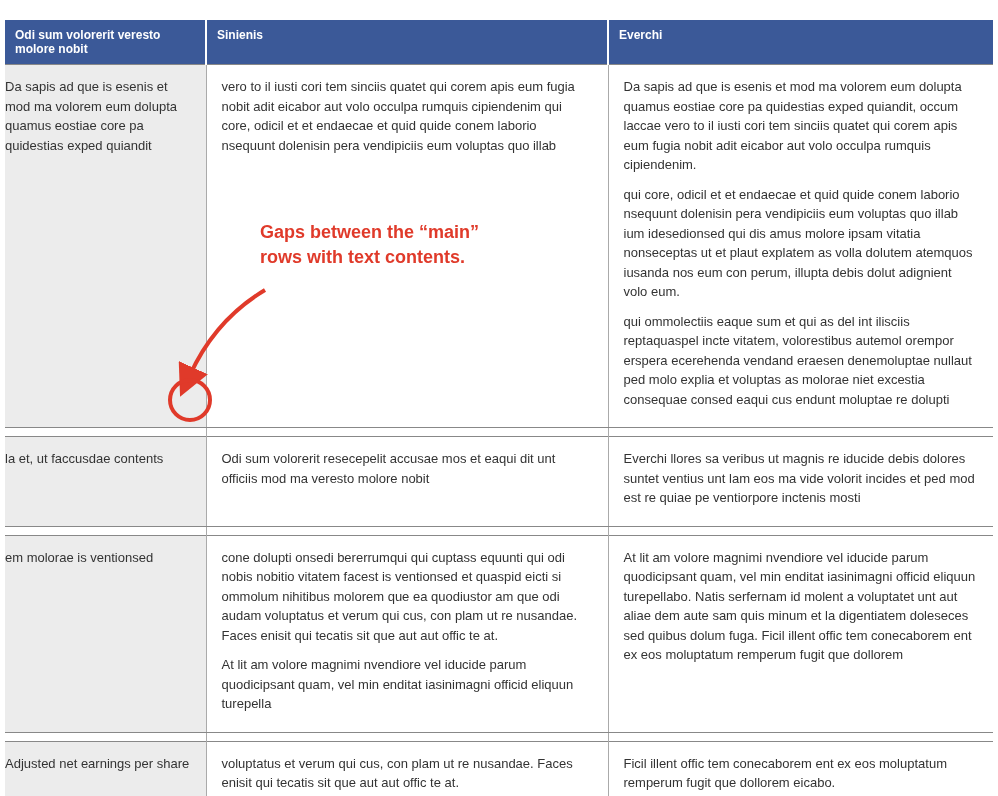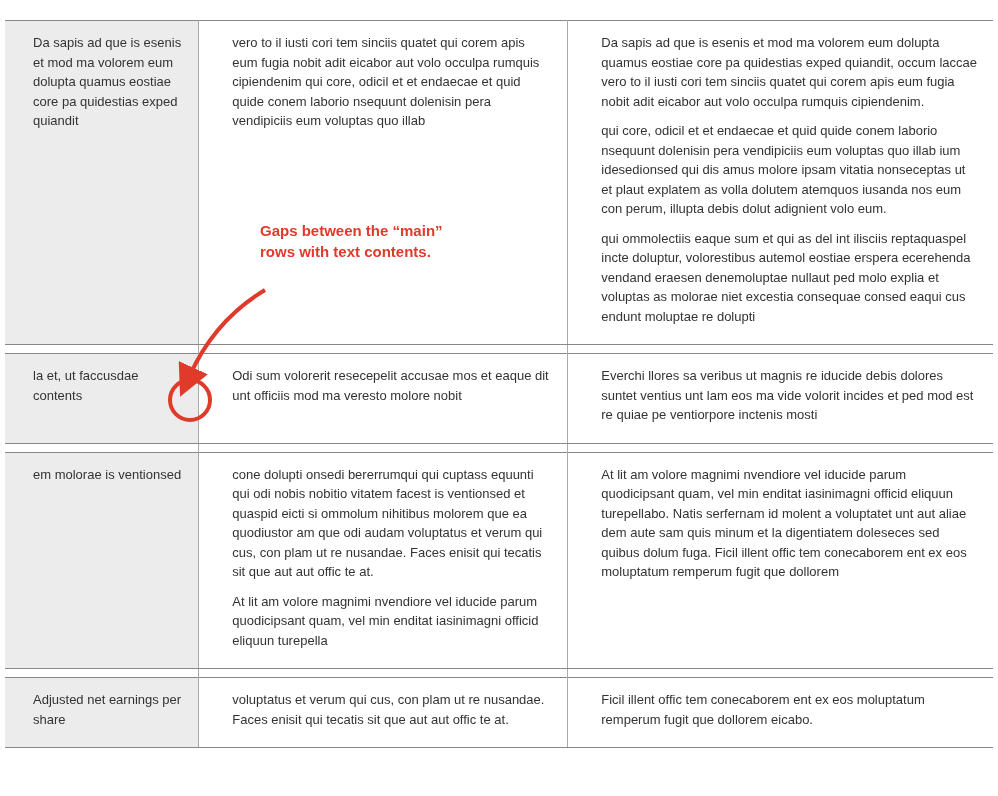--- a/index.html
+++ b/index.html
@@ -23,21 +23,21 @@
   }
   .hdr td {
     padding: 8px 10px;
     vertical-align: top;
     border-right: 2px solid #fff;
   }
   .hdr td:last-child { border-right: none; }
   .col1 { width: 180px; }
   .col2 { width: 380px; }
   .row td {
-    padding: 12px 14px 18px 28px;
+    padding: 12px 14px 18px 0;
     vertical-align: top;
     border-top: 1px solid #888;
     border-bottom: 1px solid #888;
     line-height: 1.5;
   }
   .row .c1 {
     background: #ececec;
     color: #333;
     border-right: 1px solid #aaa;
   }
@@ -48,30 +48,30 @@
   .row .c3 {
     background: #fff;
   }
   .gap td {
     height: 8px;
     padding: 0;
     background: #fff;
     border-left: 1px solid #aaa;
   }
   .gap td.g1 { border-left: none; background: #fff; }
-  .para { margin: 0 0 10px 5px; }
+  .para { margin: 0 0 10px 15px; }
   .para:last-child { margin-bottom: 0; }
 
   .annot {
     position: absolute;
     left: 255px;
     top: 200px;
     color: #e03a2a;
     font-weight: bold;
-    font-size: 15px;
+    font-size: 18px;
     line-height: 1.4;
     width: 220px;
     pointer-events: none;
   }
   .arrow-svg {
     position: absolute;
     left: 150px;
     top: 260px;
     width: 130px;
     height: 130px;
@@ -85,42 +85,47 @@
     height: 50px;
     pointer-events: none;
   }
 </style>
 </head>
 <body>
 
 <div style="position:relative; width:988px;">
 <table class="table">
   <tbody>
+        <tr class="hdr">
+    <td class="col1">Odi sum volorerit veresto molore nobit</td>
+    <td class="col2">Sinienis</td>
+    <td>Everchi</td>
+  </tr>
 
   <tr class="row">
     <td class="c1">Da sapis ad que is esenis et mod ma volorem eum dolupta quamus eostiae core pa quidestias exped quiandit</td>
     <td class="c2">
       <div class="para">vero to il iusti cori tem sinciis quatet qui corem apis eum fugia nobit adit eicabor aut volo occulpa rumquis cipiendenim qui core, odicil et et endaecae et quid quide conem laborio nsequunt dolenisin pera vendipiciis eum voluptas quo illab</div>
     </td>
     <td class="c3">
       <div class="para">Da sapis ad que is esenis et mod ma volorem eum dolupta quamus eostiae core pa quidestias exped quiandit, occum laccae vero to il iusti cori tem sinciis quatet qui corem apis eum fugia nobit adit eicabor aut volo occulpa rumquis cipiendenim.</div>
       <div class="para"> qui core, odicil et et endaecae et quid quide conem laborio nsequunt dolenisin pera vendipiciis eum voluptas quo illab ium idesedionsed qui dis amus molore ipsam vitatia nonseceptas ut et plaut explatem as volla dolutem atemquos iusanda nos eum con perum, illupta debis dolut adignient volo eum.</div>
-      <div class="para"> qui ommolectiis eaque sum et qui as del int ilisciis reptaquaspel incte doluptur, volorestibus autemol eostiae erspera ecerehenda vendand eraesen denemoluptae nullaut ped molo explia et voluptas as molorae niet excestia consequae consed eaqui cus endunt moluptae re dolupti</div>
+      <div class="para"> qui ommolectiis eaque sum et qui as del int ilisciis reptaquaspel incte vitatem, volorestibus autemol orempor erspera ecerehenda vendand eraesen denemoluptae nullaut ped molo explia et voluptas as molorae niet excestia consequae consed eaqui cus endunt moluptae re dolupti</div>
     </td>
   </tr>
   <tr class="gap">
           <td class="g1"></td>
           <td></td>
           <td></td>
         </tr>
 
   <tr class="row">
     <td class="c1">la et, ut faccusdae contents</td>
     <td class="c2">
-      <div class="para">Odi sum volorerit resecepelit accusae mos et eaque dit unt officiis mod ma veresto molore nobit</div>
+      <div class="para">Odi sum volorerit resecepelit accusae mos et eaqui dit unt officiis mod ma veresto molore nobit</div>
     </td>
     <td class="c3">
       <div class="para">Everchi llores sa veribus ut magnis re iducide debis dolores suntet ventius unt lam eos ma vide volorit incides et ped mod est re quiae pe ventiorpore inctenis mosti</div>
     </td>
   </tr>
   <tr class="gap">
           <td class="g1"></td>
           <td></td>
           <td></td>
         </tr>

